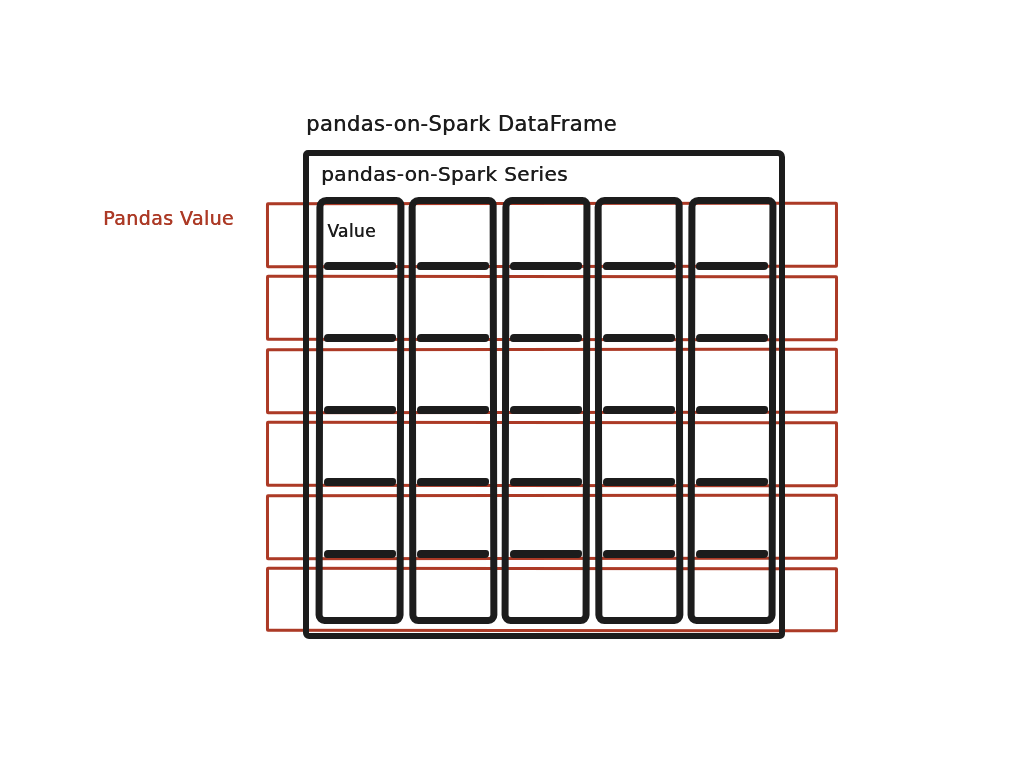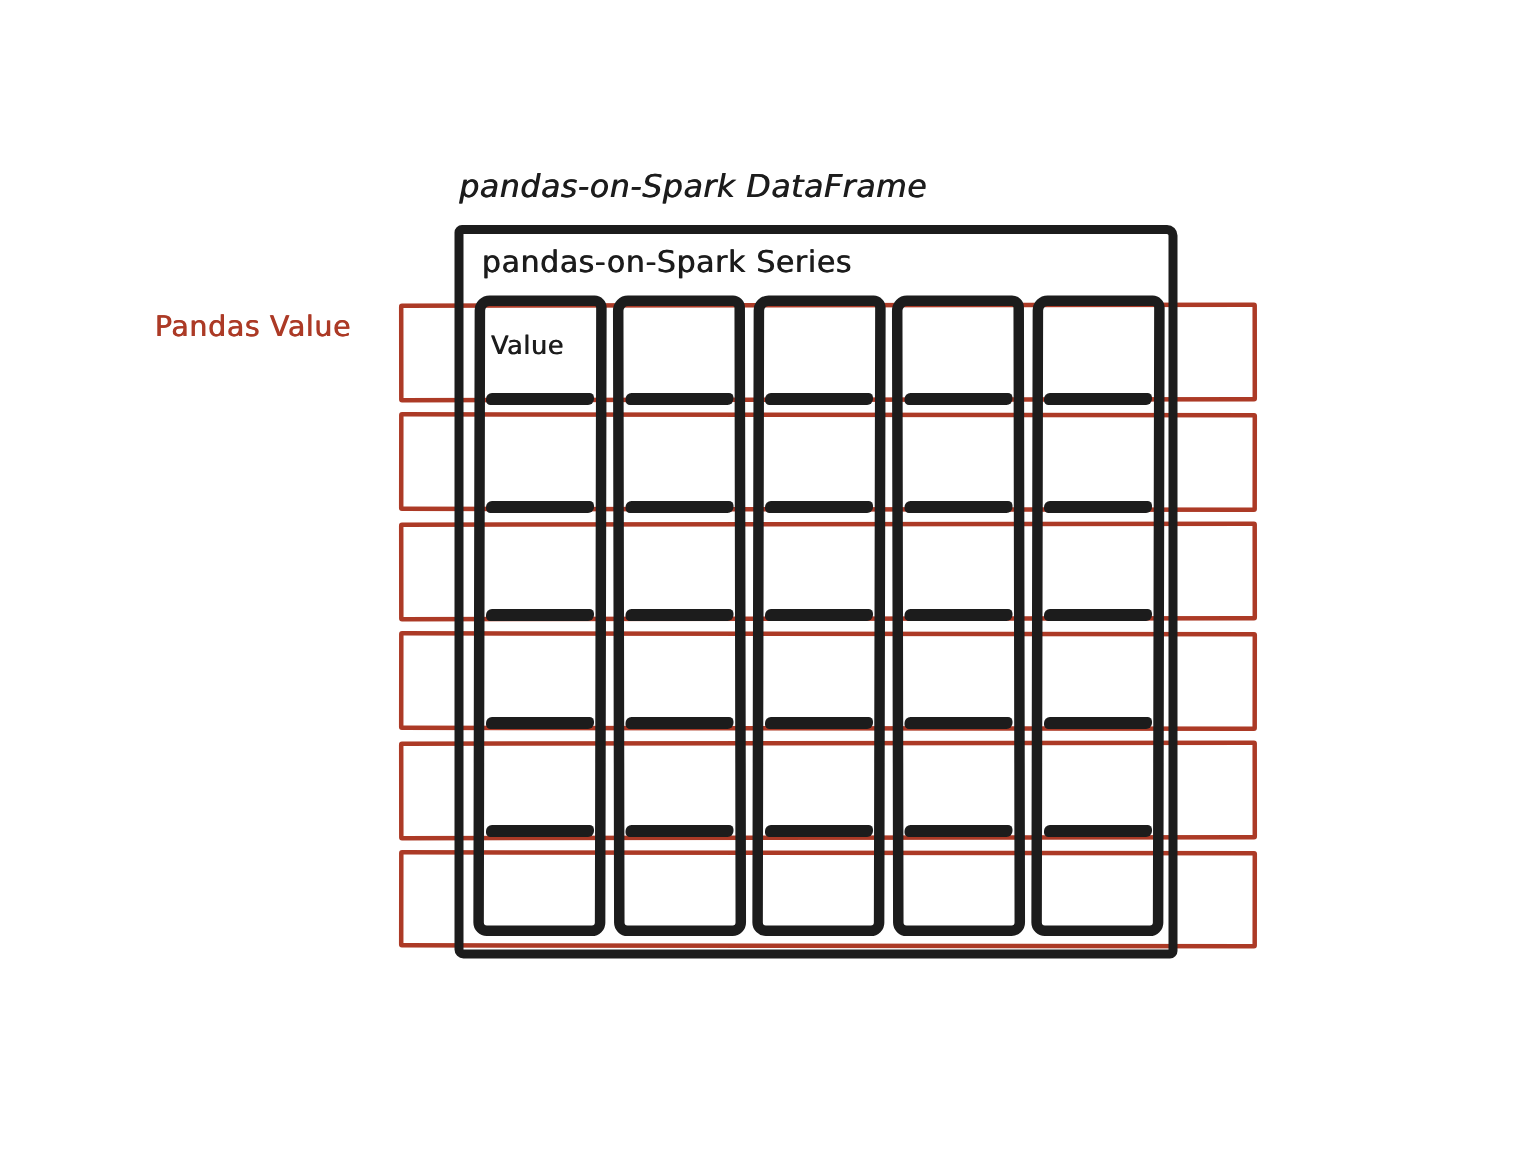--- a/index.html
+++ b/index.html
@@ -21,21 +21,20 @@
   .hand{
     letter-spacing:.4px;
     text-shadow:.5px 0 0 currentColor;
     white-space:nowrap;
   }
   .abs{position:absolute;}
 
   .df-title{
     left:306px; top:112px;
     font-size:21px;
-    font-style:italic;
   }
   .outer-box{
     left:303px; top:150px;
     width:482px; height:489px;
     border:6px solid var(--ink);
     border-radius:5px 7px 5px 6px;
     background:transparent;
   }
   .series-label{
     left:321px; top:162px;

